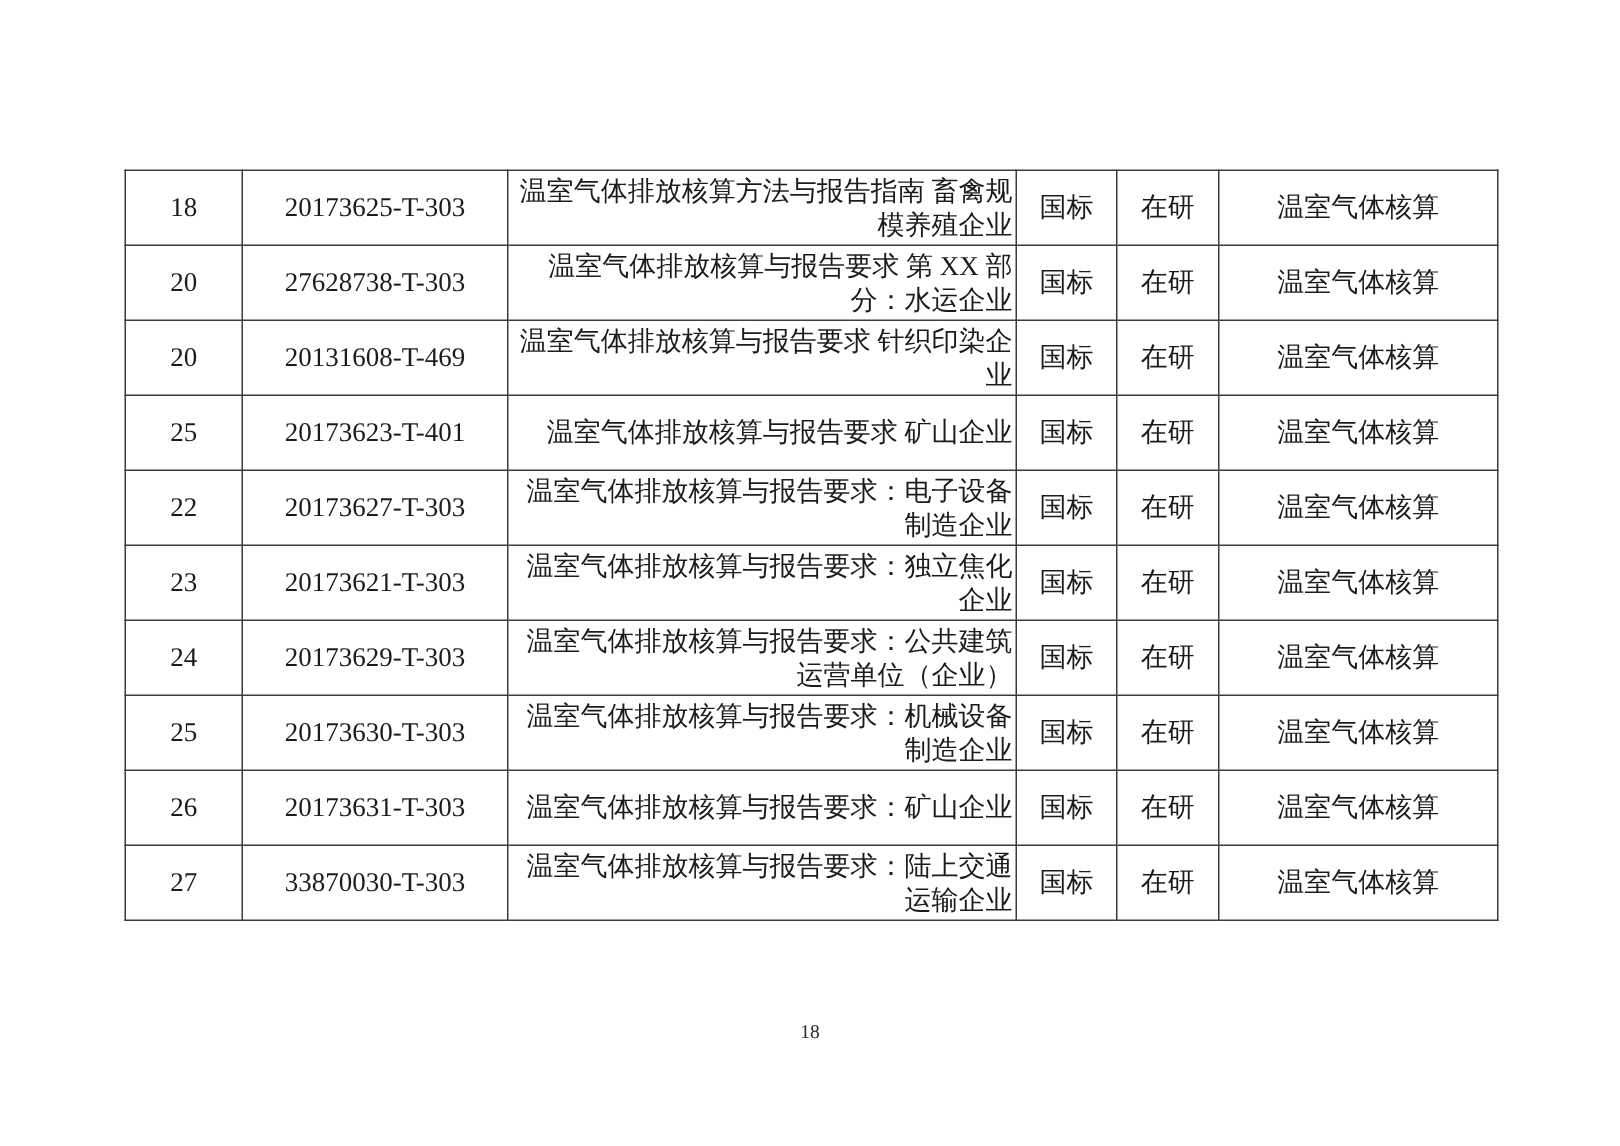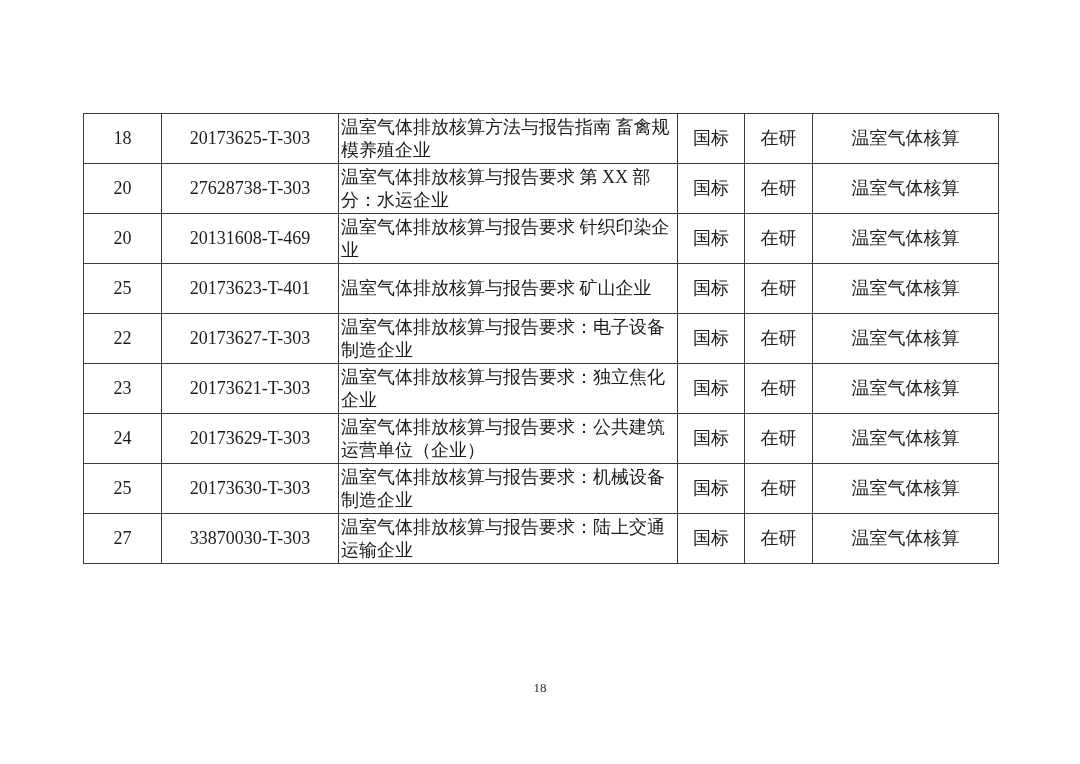--- a/index.html
+++ b/index.html
@@ -39,21 +39,21 @@
     padding: 1px 2px;
     overflow: hidden;
   }
   table.standards-table tr {
     height: 50px;
   }
   td.col-no, td.col-code, td.col-type, td.col-status, td.col-category {
     text-align: center;
   }
   td.col-name {
-    text-align: left;
+    text-align: right;
     padding: 1px 6px;
     word-break: break-all;
   }
   .page-number {
     position: absolute;
     left: 0;
     top: 680px;
     width: 1080px;
     text-align: center;
     font-size: 13px;
@@ -133,20 +133,28 @@
         </tr>
         <tr>
           <td class="col-no">25</td>
           <td class="col-code">20173630-T-303</td>
           <td class="col-name">温室气体排放核算与报告要求：机械设备制造企业</td>
           <td class="col-type">国标</td>
           <td class="col-status">在研</td>
           <td class="col-category">温室气体核算</td>
         </tr>
         <tr>
+          <td class="col-no">26</td>
+          <td class="col-code">20173631-T-303</td>
+          <td class="col-name">温室气体排放核算与报告要求：矿山企业</td>
+          <td class="col-type">国标</td>
+          <td class="col-status">在研</td>
+          <td class="col-category">温室气体核算</td>
+        </tr>
+        <tr>
           <td class="col-no">27</td>
           <td class="col-code">33870030-T-303</td>
           <td class="col-name">温室气体排放核算与报告要求：陆上交通运输企业</td>
           <td class="col-type">国标</td>
           <td class="col-status">在研</td>
           <td class="col-category">温室气体核算</td>
         </tr>
       </tbody>
   </table>
 

